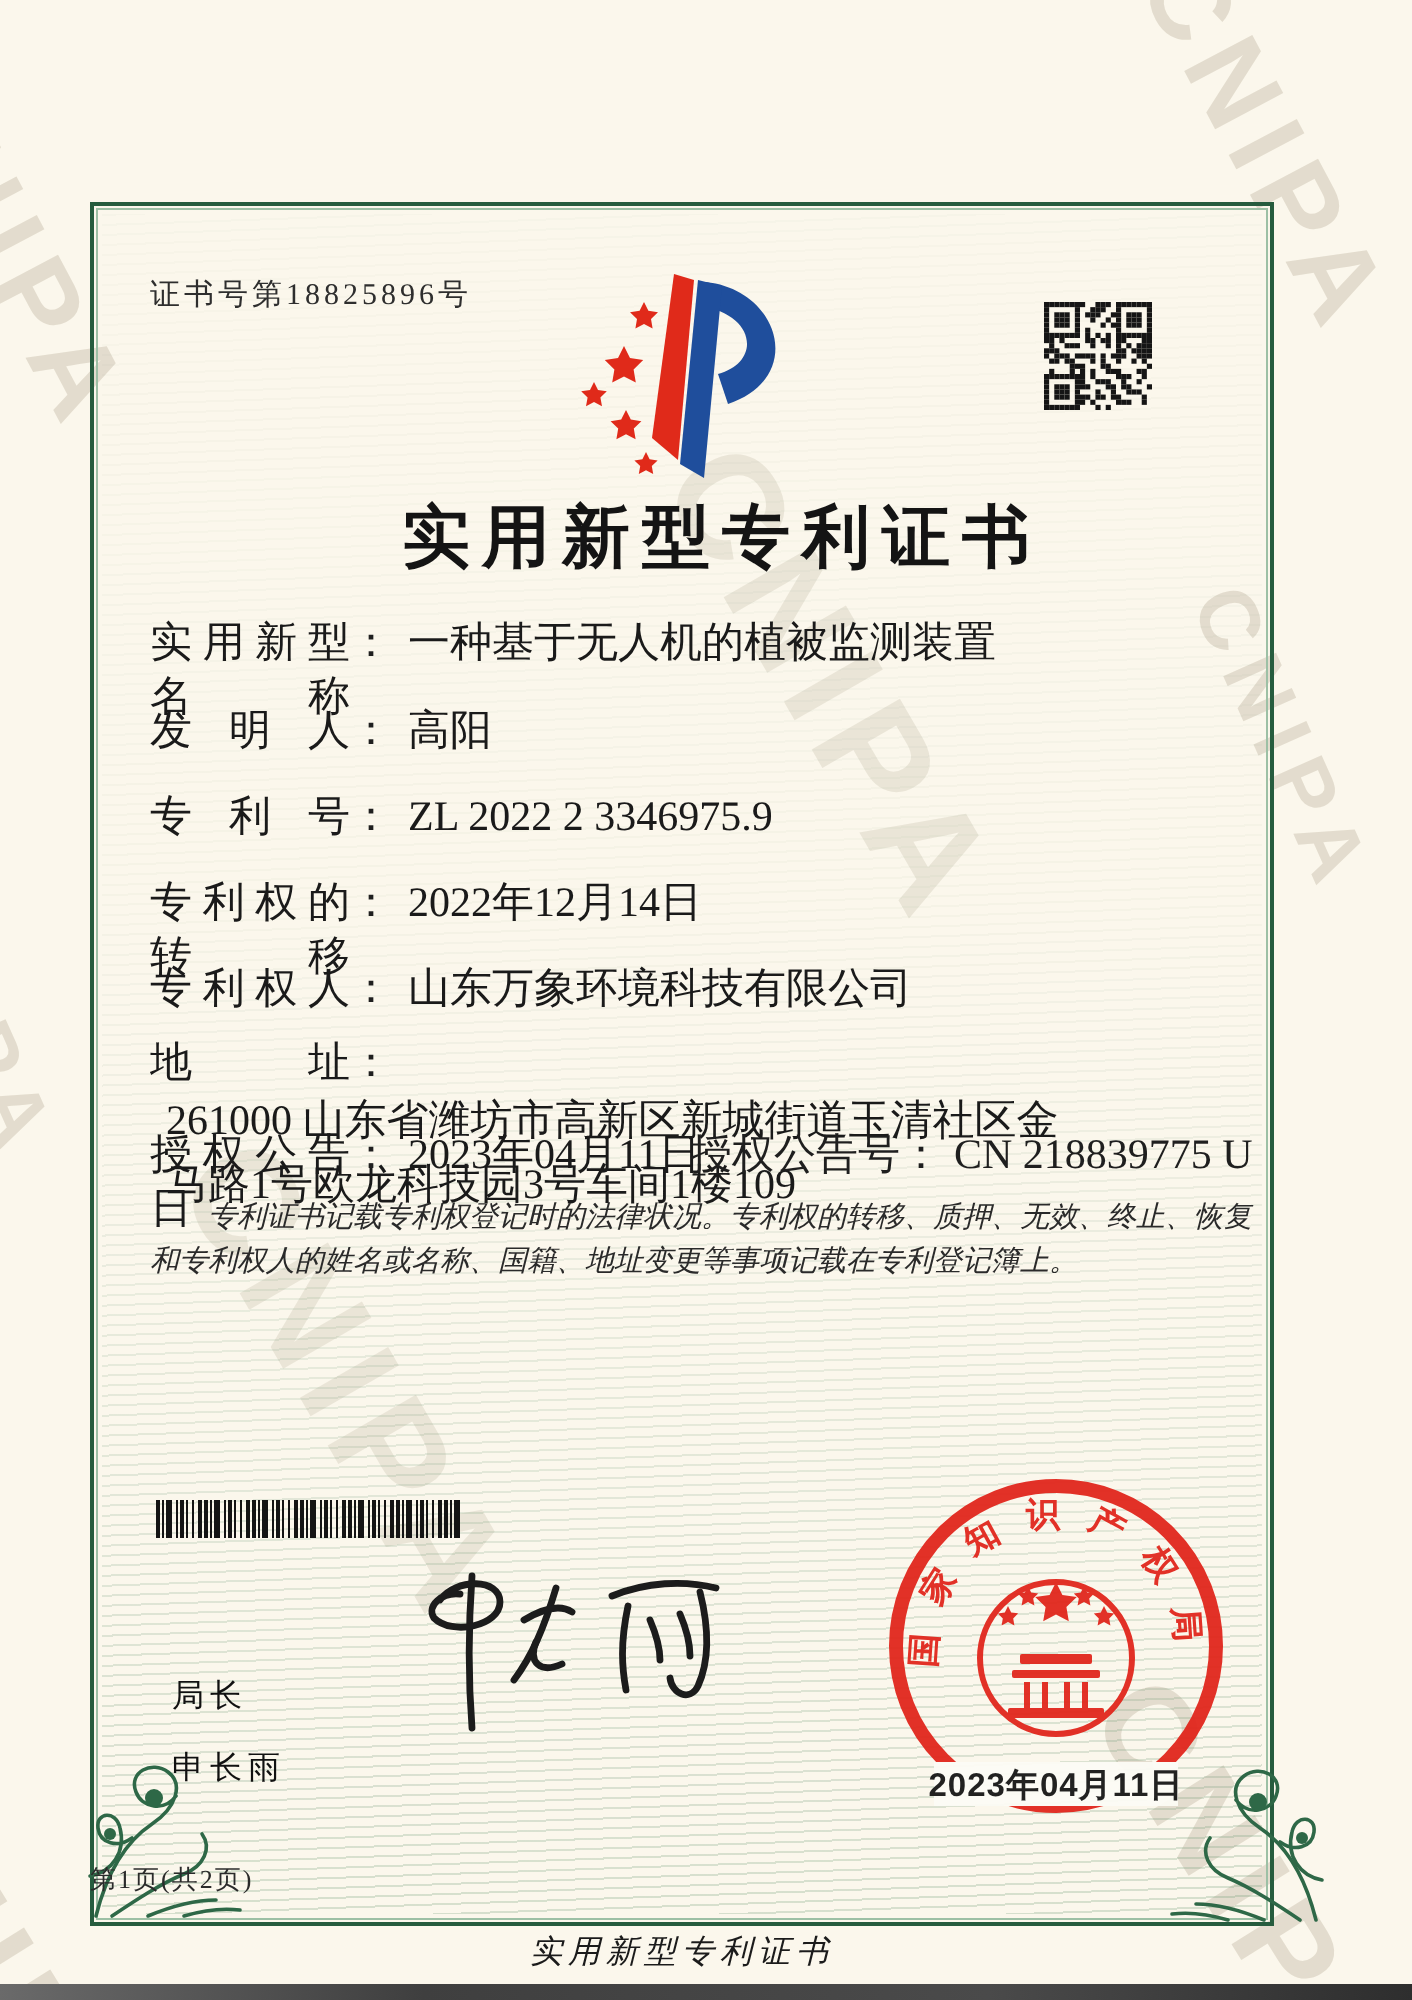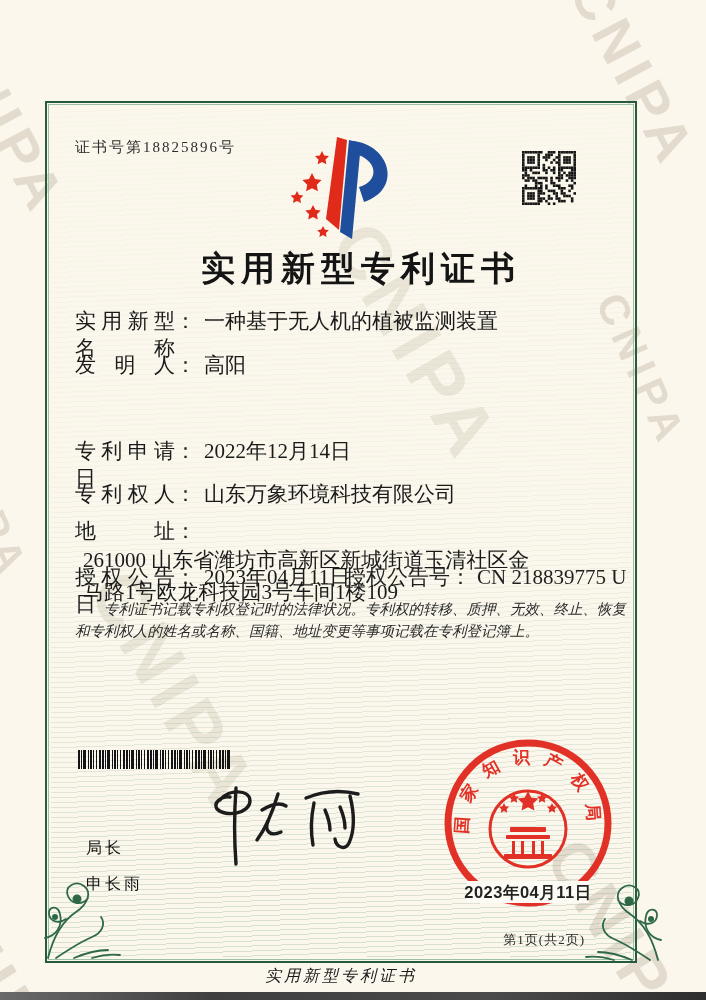--- a/index.html
+++ b/index.html
@@ -60,21 +60,21 @@
   .fvalue{display:inline-block; vertical-align:top; margin-left:8px; max-width:430px; color:#1a1a1a;}
   .fvalue.addr{max-width:452px; line-height:1.5;}
   .grant-no-group{position:absolute; left:270px; top:0;}
   .paras{left:75px; top:598px; width:557px; font-size:14.5px; line-height:1.55; font-style:italic; color:#2a2a2a;}
   .paras p{margin:0 0 9px 0; text-indent:2em;}
   .barcode{left:78px; top:750px;}
   .sig-title{left:86px; top:806px; font-family:"Liberation Sans","DejaVu Sans",sans-serif; font-size:16px; letter-spacing:3px; color:#111;margin-top:32px;}
   .sig-name{left:86px; top:838px; font-family:"Liberation Sans","DejaVu Sans",sans-serif; font-size:16px; letter-spacing:3px; color:#111;margin-top:36px;}
   .sig-script{left:190px; top:776px; z-index:5;}
   .seal{left:440px; top:735px; z-index:5;}
-  .page-info{left:45px; top:931px; width:540px; text-align:right; font-size:13px; letter-spacing:1px; color:#2b2b2b;}
+  .page-info{left:45px; top:931px; width:540px; text-align:left; font-size:13px; letter-spacing:1px; color:#2b2b2b;}
   .bottom-note{left:45px; top:966px; width:592px; text-align:center; font-size:16px; font-style:italic; letter-spacing:3px; color:#1b1b1b; z-index:4;}
   .bottom-bar{left:0; top:992px; width:706px; height:8px; background:linear-gradient(90deg,#6a6a6a,#3f3f3f 30%,#4a4a4a 70%,#2e2e2e); z-index:6;}
 </style>
 </head>
 <body>
 
 <div class="sheet">
 
   <div class="wm wm1">CNIPA</div>
   <div class="wm wm2">CNIPA</div>
@@ -359,22 +359,25 @@
     </svg>
 
   <div class="abs title">实用新型专利证书</div>
 
   <div class="abs frow" style="top:308px">
     <span class="flabel">实用新型名称</span><span class="fcolon">：</span><span class="fvalue">一种基于无人机的植被监测装置</span>
   </div>
   <div class="abs frow" style="top:352px">
     <span class="flabel">发明人</span><span class="fcolon">：</span><span class="fvalue">高阳</span>
   </div>
+  <div class="abs frow" style="top:395px">
+    <span class="flabel">专利号</span><span class="fcolon">：</span><span class="fvalue">ZL 2022 2 3346975.9</span>
+  </div>
   <div class="abs frow" style="top:438px">
-    <span class="flabel">专利申请日</span><span class="fcolon">：</span><span class="fvalue">2022年12月14日</span>
+    <span class="flabel">专利权的转移</span><span class="fcolon">：</span><span class="fvalue">2022年12月14日</span>
   </div>
   <div class="abs frow" style="top:481px">
     <span class="flabel">专利权人</span><span class="fcolon">：</span><span class="fvalue">山东万象环境科技有限公司</span>
   </div>
   <div class="abs frow" style="top:518px">
     <span class="flabel">地址</span><span class="fcolon">：</span><span class="fvalue addr">261000 山东省潍坊市高新区新城街道玉清社区金马路1号欧龙科技园3号车间1楼109</span>
   </div>
   <div class="abs frow" style="top:564px">
     <span class="flabel">授权公告日</span><span class="fcolon">：</span><span class="fvalue">2023年04月11日</span>
     <span class="grant-no-group">

